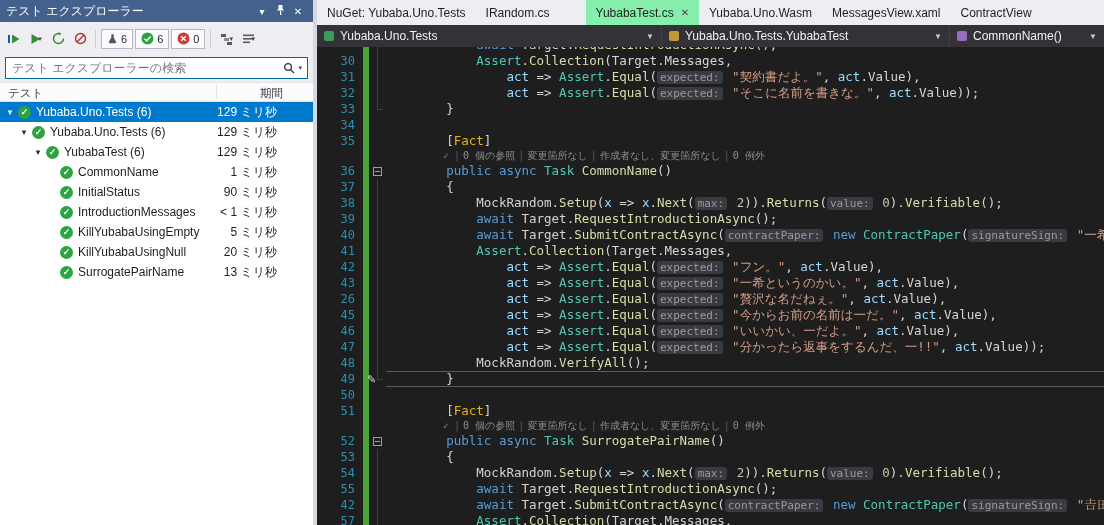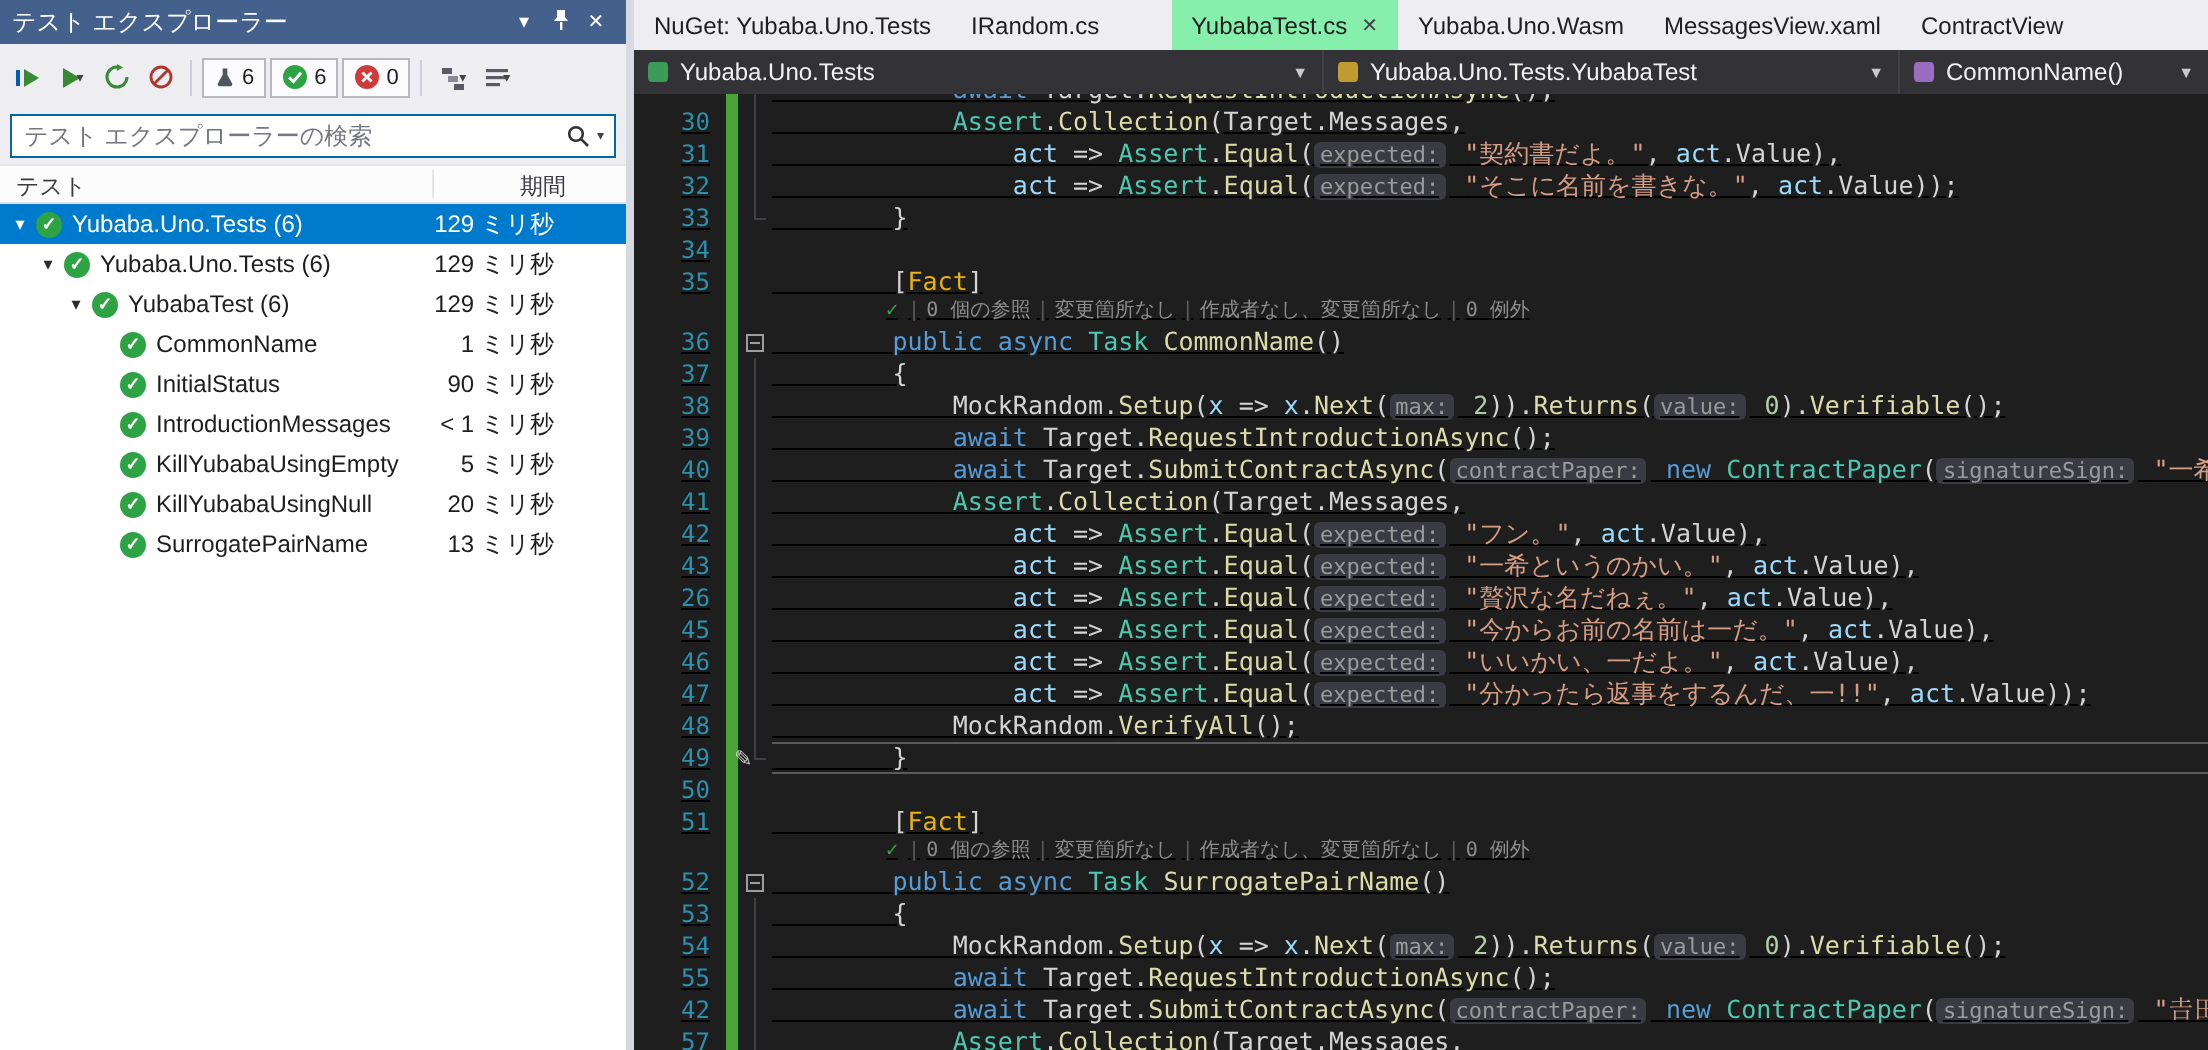--- a/index.html
+++ b/index.html
@@ -51,21 +51,21 @@
   .navbar { height:22px; background:#333337; display:flex; align-items:center; color:#F1F1F1;
             font-size:12px; flex:none; }
   .nv { display:flex; align-items:center; height:100%; position:relative; padding:0 20px 0 7px;
         border-right:1px solid #3F3F46; white-space:nowrap; overflow:hidden; }
   .nv1 { width:345px; flex:none; } .nv2 { width:288px; flex:none; } .nv3 { flex:1; border-right:none; }
   .nvcaret { position:absolute; right:7px; color:#C8C8C8; font-size:8px; }
   .nvic { width:10px; height:10px; border-radius:2px; margin-right:6px; flex:none; }
   .ic-proj { background:#3C9B56; } .ic-class { background:#C09B2F; } .ic-method { background:#9A6CC0; }
 
   .code { flex:1; background:#1E1E1E; overflow:hidden; position:relative;
-          font-family:"DejaVu Sans Mono","DejaVu Sans",monospace; font-size:12.5px;text-decoration:underline; }
+          font-family:"DejaVu Sans Mono","DejaVu Sans",monospace; font-size:12.5px; }
   .cl { display:flex; height:16px; line-height:16px; position:relative; }
   .cl.lens { height:14px; line-height:14px; }
   .cl.partial { margin-top:-10px; }
   .ln { width:46px; text-align:right; padding-right:8px; color:#2B91AF; flex:none; font-size:12px; }
   .chg { width:6px; background:#4AA337; flex:none; }
   .om { width:17px; flex:none; position:relative; display:flex; align-items:center; justify-content:center; }
   .om .vln { position:absolute; left:8px; top:0; bottom:0; width:1px; background:#3F3F46; }
   .om .endv { position:absolute; left:8px; top:0; height:8px; width:1px; background:#3F3F46; }
   .om .endh { position:absolute; left:8px; top:8px; width:6px; height:1px; background:#3F3F46; }
   .cbox { width:9px; height:9px; border:1px solid #9D9D9D; background:#1E1E1E; position:relative; z-index:1; }

